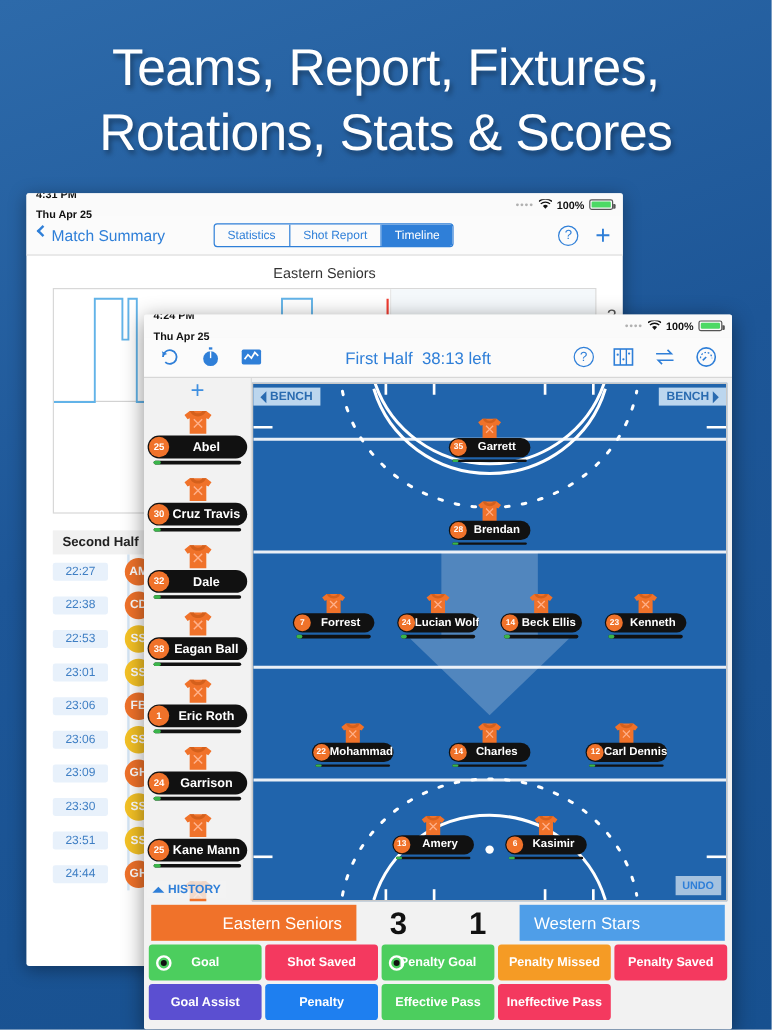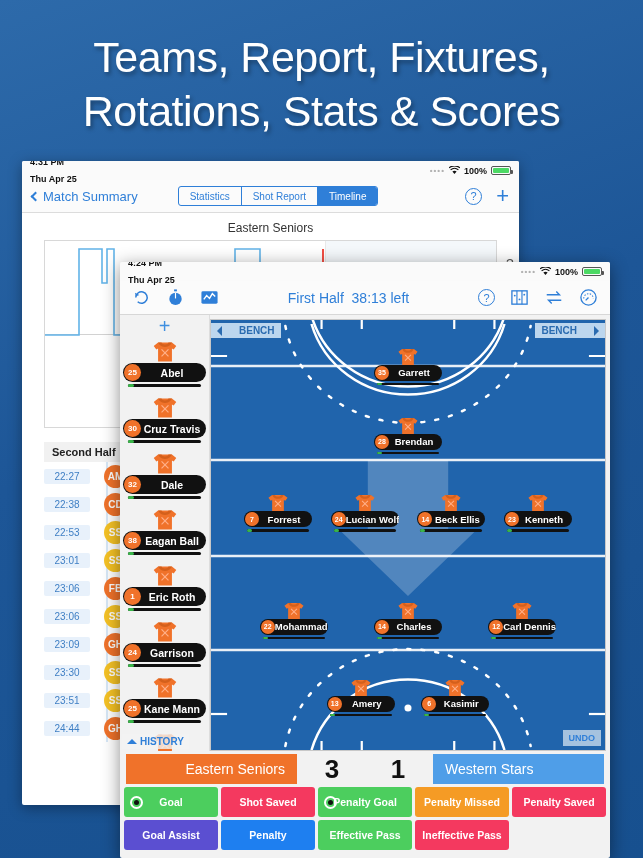--- a/index.html
+++ b/index.html
@@ -41,21 +41,21 @@
   }
   .batt i { display: block; height: 100%; background: #4cd964; border-radius: 1px; }
   .batt::after {
     content: ""; position: absolute; right: -3px; top: 2.5px;
     width: 2px; height: 4px; background: #555; border-radius: 0 1px 1px 0;
   }
   .navbar {
     height: 33px; background: #fbfbfb; border-bottom: 1px solid #dcdcdc;
     display: flex; align-items: center; padding: 0 10px;
   }
-  .nav-back { color: #2f7fd8; font-size: 13px; display: flex; align-items: center; }
+  .nav-back { color: #2f7fd8; font-size: 13px; display: flex; }
   .nav-back .chev {
     display: inline-block; width: 7px; height: 7px; margin-right: 4px;
     border-left: 2px solid #2f7fd8; border-bottom: 2px solid #2f7fd8;
     transform: rotate(45deg);
   }
   .seg {
     display: flex; margin-left: 40px; border: 1px solid #2f7fd8; border-radius: 3px;
     overflow: hidden; height: 20px;
   }
   .seg div {
@@ -152,21 +152,21 @@
   }
   .bar2 i { display: block; width: 8%; height: 100%; background: #3ab54a; border-radius: 2px; }
 
   .pitch {
     flex: 1; position: relative; background: #2064ac; overflow: hidden;
     margin: 4px 4px 0 0; border: 1px solid #c8c8c8;
   }
   .bench-tab {
     position: absolute; top: 3px; background: #bcd6ee; color: #2a6bb0;
     font-size: 10px; font-weight: bold; padding: 2px 6px; display: flex;
-    align-items: center; gap: 17px; z-index: 6;
+    align-items: center; gap: 3px; z-index: 6;
   }
   .tri-l { width: 0; height: 0; border: 5px solid transparent; border-right-color: #2a6bb0; border-left: 0;}
   .tri-r { width: 0; height: 0; border: 5px solid transparent; border-left-color: #2a6bb0; border-right: 0;}
   .ppl { position: absolute; width: 74px; z-index: 5; }
   .ppl .shirt { width: 22px; height: 22px; top: 0; }
   .ppl .namebar { top: 19px; height: 16px; font-size: 9.5px; }
   .ppl .num { width: 14px; height: 14px; font-size: 7px; }
   .ppl .bar2 { top: 37px; height: 2.5px; left: 6px; right: 6px; }
 
   .hist-btn {

